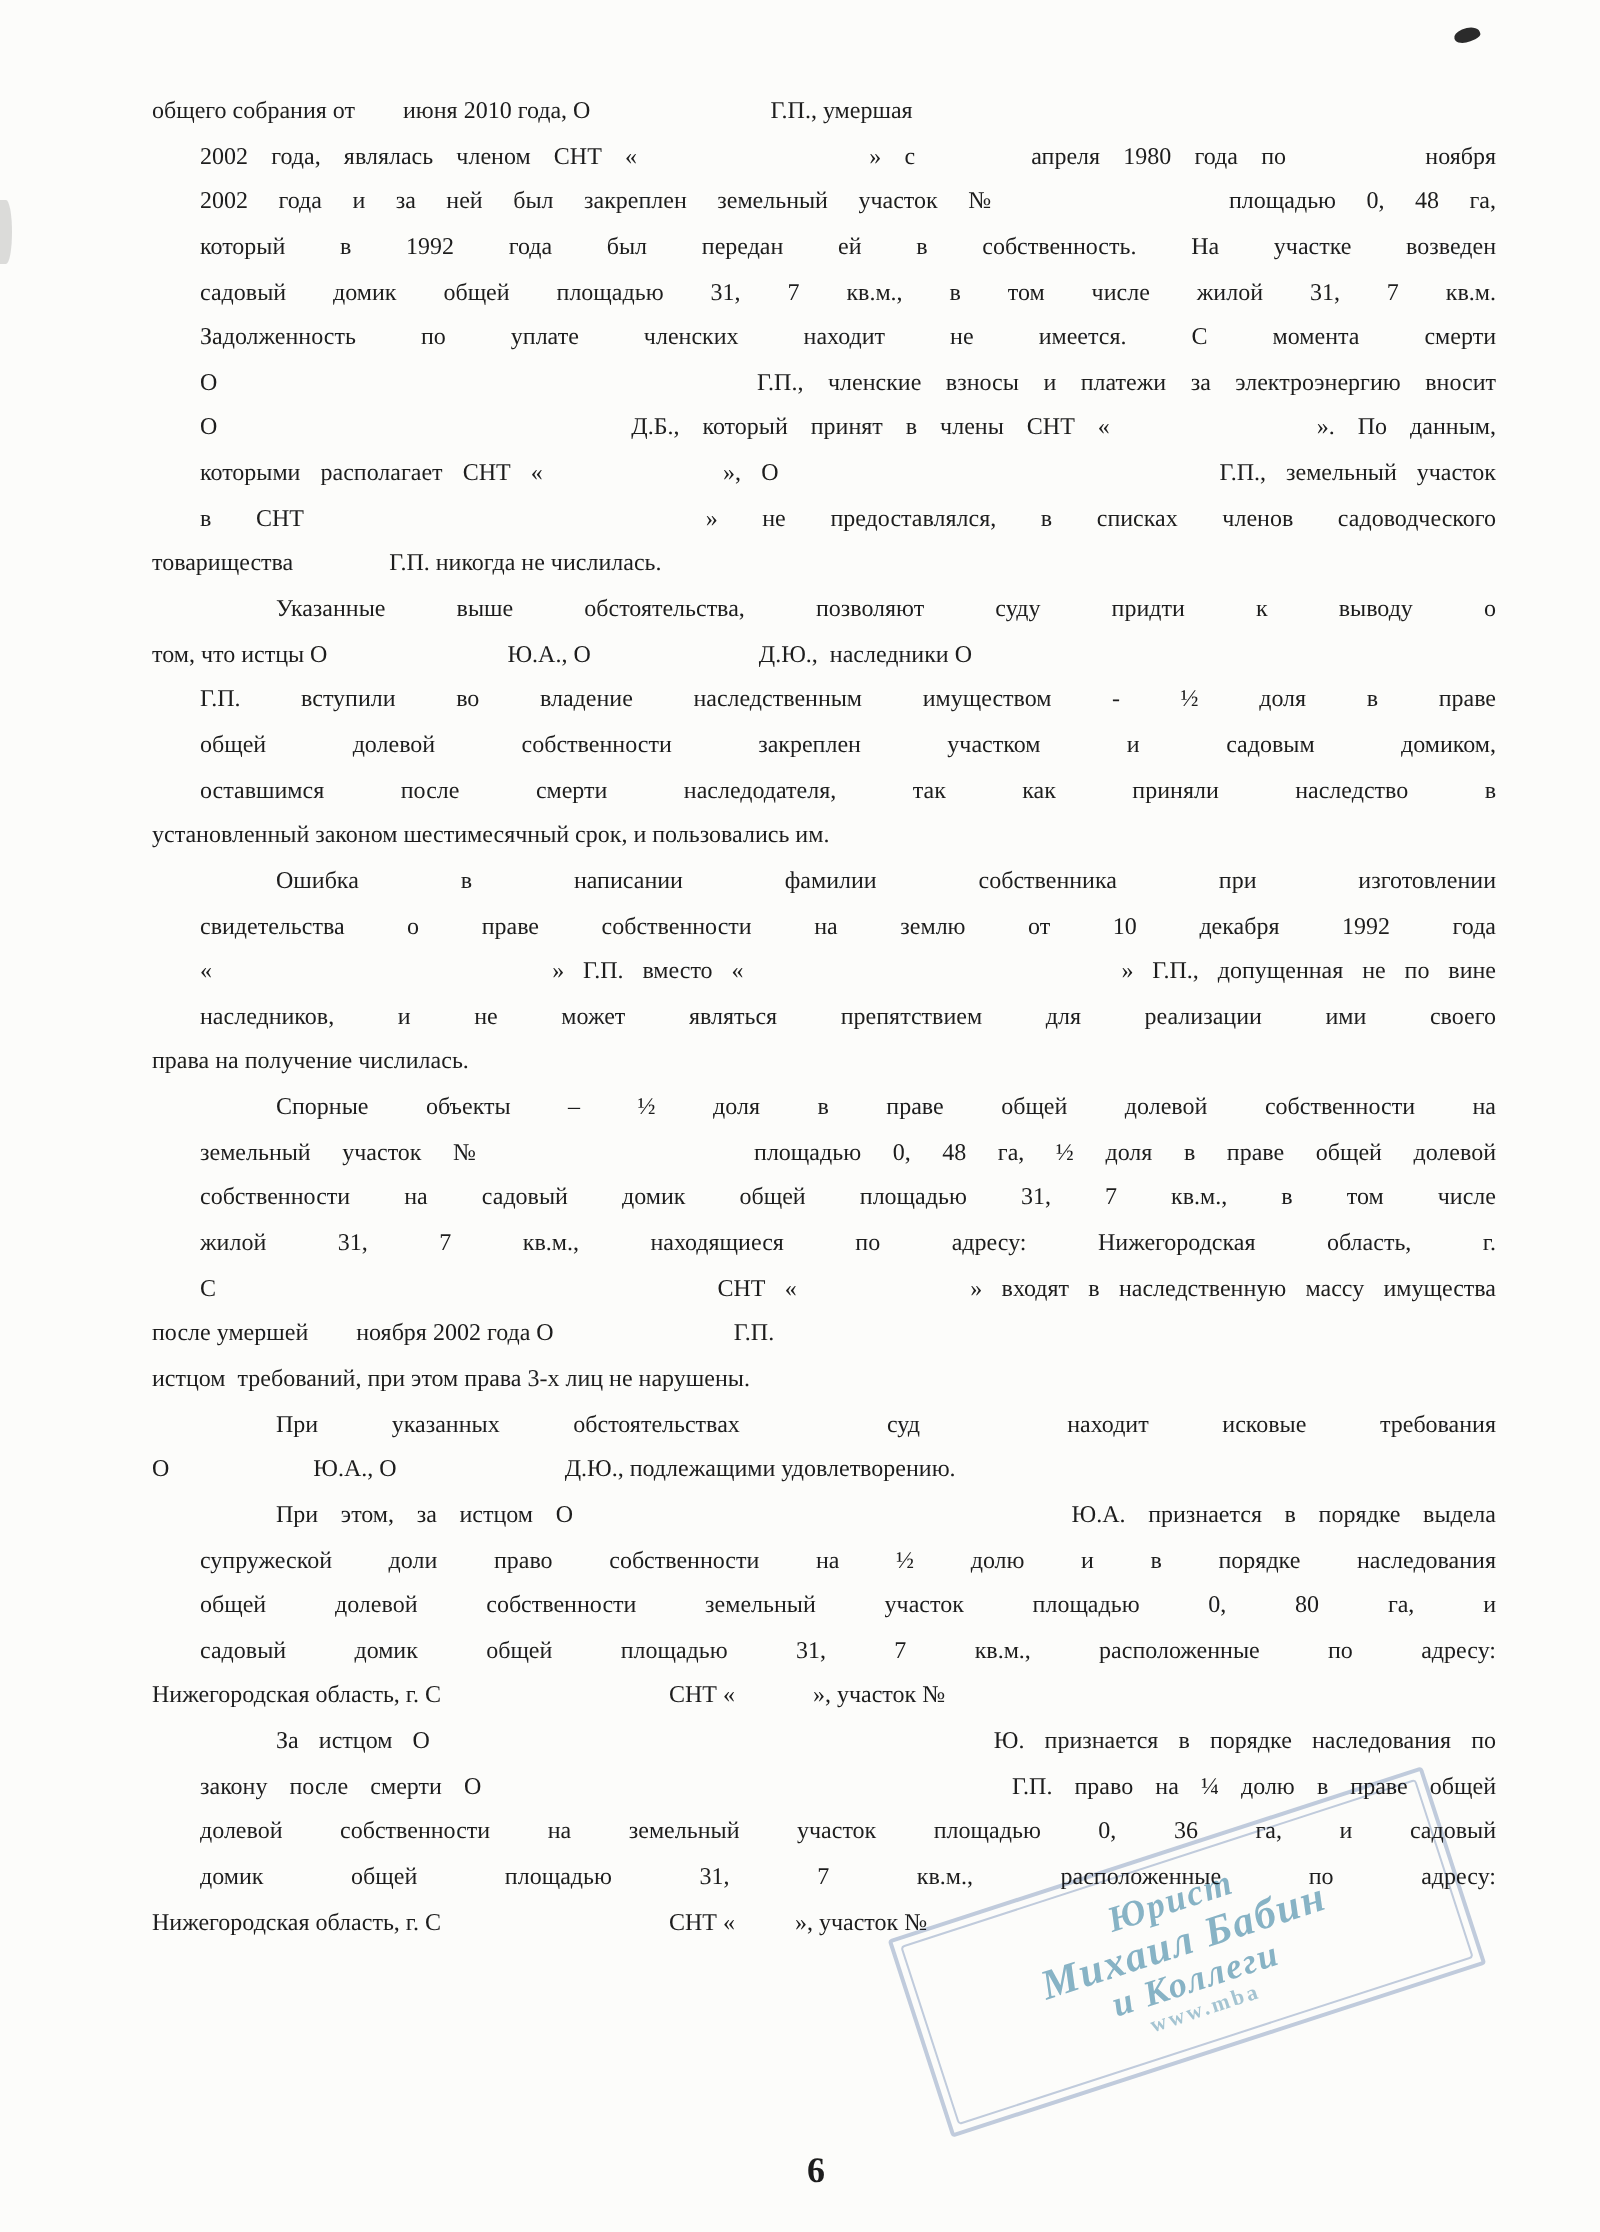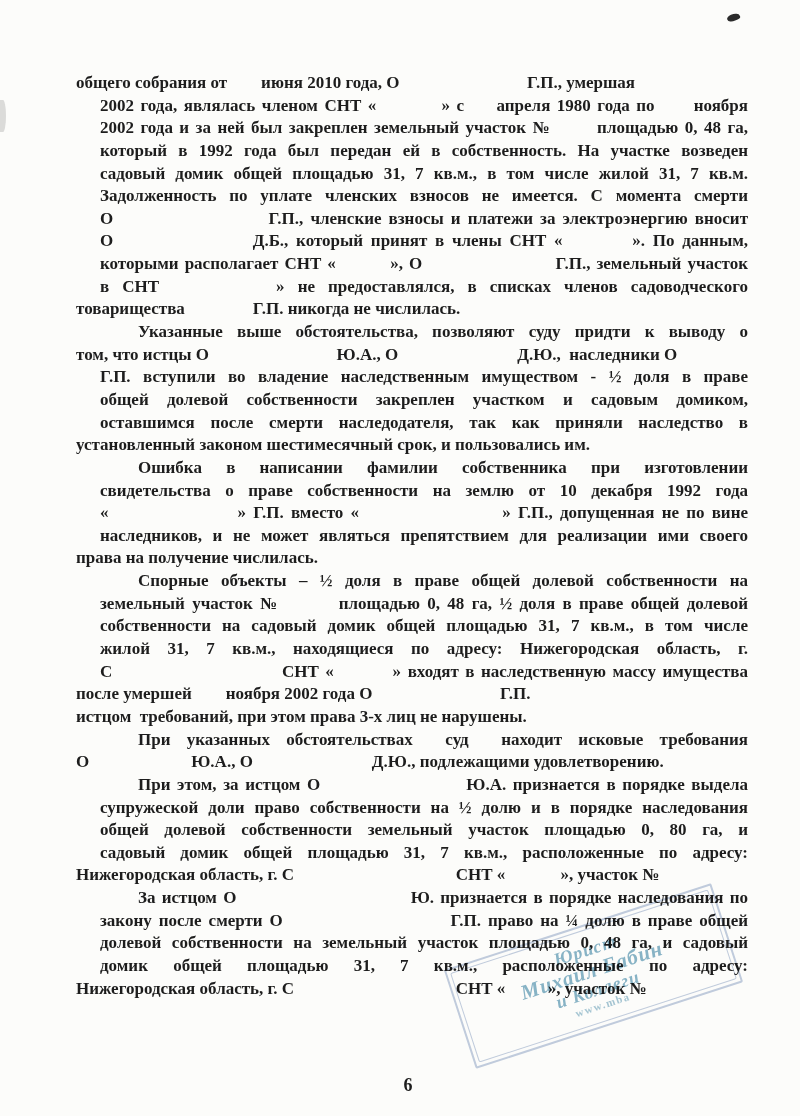--- a/index.html
+++ b/index.html
@@ -7,22 +7,22 @@
     width:800px;height:1116px;position:relative;overflow:hidden;
     background:#ffffff;
     font-family:"Liberation Serif", serif;
   }
   .page{
     position:absolute;inset:0;
     background:var(--paper,#fcfcfa);
   }
   
   .text-block{
-    position:absolute;left:76px;top:72px;width:672px;
-    font-weight:700;font-size:17px;line-height:22.65px;
+    position:absolute;left:76px;top:44px;width:672px;
+    font-weight:400;font-size:12px;line-height:22.65px;
     color:var(--ink,#1d1d1d);
     text-rendering:optimizeLegibility;
   }
   .line{
     height:22.65px;overflow:hidden;white-space:normal;
     text-align:left;
   }
   .line.j{text-align:justify;text-align-last:justify;margin-left:24px;}
   .line.ind{text-indent:38px;}
   
@@ -75,21 +75,21 @@
 
   <div class="speck"></div>
   <div class="smudge"></div>
 
   <div class="text-block">
       <div class="line">общего собрания от&nbsp;&nbsp;&nbsp;&nbsp;&nbsp;&nbsp;&nbsp;&nbsp;июня 2010 года, О&nbsp;&nbsp;&nbsp;&nbsp;&nbsp;&nbsp;&nbsp;&nbsp;&nbsp;&nbsp;&nbsp;&nbsp;&nbsp;&nbsp;&nbsp;&nbsp;&nbsp;&nbsp;&nbsp;&nbsp;&nbsp;&nbsp;&nbsp;&nbsp;&nbsp;&nbsp;&nbsp;&nbsp;&nbsp;&nbsp;Г.П., умершая</div>
       <div class="line j">2002 года, являлась членом СНТ «&nbsp;&nbsp;&nbsp;&nbsp;&nbsp;&nbsp;&nbsp;&nbsp;&nbsp;&nbsp;» с&nbsp;&nbsp;&nbsp;&nbsp;&nbsp;апреля 1980 года по&nbsp;&nbsp;&nbsp;&nbsp;&nbsp;&nbsp;ноября</div>
       <div class="line j">2002 года и за ней был закреплен земельный участок №&nbsp;&nbsp;&nbsp;&nbsp;&nbsp;&nbsp;&nbsp;площадью 0, 48 га,</div>
       <div class="line j">который в 1992 года был передан ей в собственность. На участке возведен</div>
       <div class="line j">садовый домик общей площадью 31, 7 кв.м., в том числе жилой 31, 7 кв.м.</div>
-      <div class="line j">Задолженность по уплате членских взносов не имеется. С момента смерти</div>
+      <div class="line j">Задолженность по уплате членских находит не имеется. С момента смерти</div>
       <div class="line j">О&nbsp;&nbsp;&nbsp;&nbsp;&nbsp;&nbsp;&nbsp;&nbsp;&nbsp;&nbsp;&nbsp;&nbsp;&nbsp;&nbsp;&nbsp;&nbsp;&nbsp;&nbsp;&nbsp;&nbsp;&nbsp;&nbsp;Г.П., членские взносы и платежи за электроэнергию вносит</div>
       <div class="line j">О&nbsp;&nbsp;&nbsp;&nbsp;&nbsp;&nbsp;&nbsp;&nbsp;&nbsp;&nbsp;&nbsp;&nbsp;&nbsp;&nbsp;&nbsp;&nbsp;&nbsp;&nbsp;Д.Б., который принят в члены СНТ «&nbsp;&nbsp;&nbsp;&nbsp;&nbsp;&nbsp;&nbsp;&nbsp;&nbsp;». По данным,</div>
       <div class="line j">которыми располагает СНТ «&nbsp;&nbsp;&nbsp;&nbsp;&nbsp;&nbsp;&nbsp;&nbsp;&nbsp;», О&nbsp;&nbsp;&nbsp;&nbsp;&nbsp;&nbsp;&nbsp;&nbsp;&nbsp;&nbsp;&nbsp;&nbsp;&nbsp;&nbsp;&nbsp;&nbsp;&nbsp;&nbsp;&nbsp;&nbsp;&nbsp;&nbsp;Г.П., земельный участок</div>
       <div class="line j">в СНТ&nbsp;&nbsp;&nbsp;&nbsp;&nbsp;&nbsp;&nbsp;&nbsp;&nbsp;» не предоставлялся, в списках членов садоводческого</div>
       <div class="line">товарищества&nbsp;&nbsp;&nbsp;&nbsp;&nbsp;&nbsp;&nbsp;&nbsp;&nbsp;&nbsp;&nbsp;&nbsp;&nbsp;&nbsp;&nbsp;&nbsp;Г.П. никогда не числилась.</div>
       <div class="line j ind">Указанные выше обстоятельства, позволяют суду придти к выводу о</div>
       <div class="line">том, что истцы О&nbsp;&nbsp;&nbsp;&nbsp;&nbsp;&nbsp;&nbsp;&nbsp;&nbsp;&nbsp;&nbsp;&nbsp;&nbsp;&nbsp;&nbsp;&nbsp;&nbsp;&nbsp;&nbsp;&nbsp;&nbsp;&nbsp;&nbsp;&nbsp;&nbsp;&nbsp;&nbsp;&nbsp;&nbsp;&nbsp;Ю.А., О&nbsp;&nbsp;&nbsp;&nbsp;&nbsp;&nbsp;&nbsp;&nbsp;&nbsp;&nbsp;&nbsp;&nbsp;&nbsp;&nbsp;&nbsp;&nbsp;&nbsp;&nbsp;&nbsp;&nbsp;&nbsp;&nbsp;&nbsp;&nbsp;&nbsp;&nbsp;&nbsp;&nbsp;Д.Ю.,&nbsp;&nbsp;наследники О</div>
       <div class="line j">Г.П. вступили во владение наследственным имуществом - ½ доля в праве</div>
       <div class="line j">общей долевой собственности закреплен участком и садовым домиком,</div>
       <div class="line j">оставшимся после смерти наследодателя, так как приняли наследство в</div>
@@ -108,21 +108,21 @@
       <div class="line">истцом&nbsp;&nbsp;требований, при этом права 3-х лиц не нарушены.</div>
       <div class="line j ind">При указанных обстоятельствах&nbsp;&nbsp;суд&nbsp;&nbsp;находит исковые требования</div>
       <div class="line">О&nbsp;&nbsp;&nbsp;&nbsp;&nbsp;&nbsp;&nbsp;&nbsp;&nbsp;&nbsp;&nbsp;&nbsp;&nbsp;&nbsp;&nbsp;&nbsp;&nbsp;&nbsp;&nbsp;&nbsp;&nbsp;&nbsp;&nbsp;&nbsp;Ю.А., О&nbsp;&nbsp;&nbsp;&nbsp;&nbsp;&nbsp;&nbsp;&nbsp;&nbsp;&nbsp;&nbsp;&nbsp;&nbsp;&nbsp;&nbsp;&nbsp;&nbsp;&nbsp;&nbsp;&nbsp;&nbsp;&nbsp;&nbsp;&nbsp;&nbsp;&nbsp;&nbsp;&nbsp;Д.Ю., подлежащими удовлетворению.</div>
       <div class="line j ind">При этом, за истцом О&nbsp;&nbsp;&nbsp;&nbsp;&nbsp;&nbsp;&nbsp;&nbsp;&nbsp;&nbsp;&nbsp;&nbsp;&nbsp;&nbsp;&nbsp;&nbsp;&nbsp;&nbsp;&nbsp;&nbsp;&nbsp;&nbsp;Ю.А. признается в порядке выдела</div>
       <div class="line j">супружеской доли право собственности на ½ долю и в порядке наследования</div>
       <div class="line j">общей долевой собственности земельный участок площадью 0, 80 га, и</div>
       <div class="line j">садовый домик общей площадью 31, 7 кв.м., расположенные по адресу:</div>
       <div class="line">Нижегородская область, г. С&nbsp;&nbsp;&nbsp;&nbsp;&nbsp;&nbsp;&nbsp;&nbsp;&nbsp;&nbsp;&nbsp;&nbsp;&nbsp;&nbsp;&nbsp;&nbsp;&nbsp;&nbsp;&nbsp;&nbsp;&nbsp;&nbsp;&nbsp;&nbsp;&nbsp;&nbsp;&nbsp;&nbsp;&nbsp;&nbsp;&nbsp;&nbsp;&nbsp;&nbsp;&nbsp;&nbsp;&nbsp;&nbsp;СНТ «&nbsp;&nbsp;&nbsp;&nbsp;&nbsp;&nbsp;&nbsp;&nbsp;&nbsp;&nbsp;&nbsp;&nbsp;&nbsp;», участок №</div>
       <div class="line j ind">За истцом О&nbsp;&nbsp;&nbsp;&nbsp;&nbsp;&nbsp;&nbsp;&nbsp;&nbsp;&nbsp;&nbsp;&nbsp;&nbsp;&nbsp;&nbsp;&nbsp;&nbsp;&nbsp;&nbsp;&nbsp;&nbsp;&nbsp;&nbsp;&nbsp;&nbsp;&nbsp;&nbsp;&nbsp;Ю. признается в порядке наследования по</div>
       <div class="line j">закону после смерти О&nbsp;&nbsp;&nbsp;&nbsp;&nbsp;&nbsp;&nbsp;&nbsp;&nbsp;&nbsp;&nbsp;&nbsp;&nbsp;&nbsp;&nbsp;&nbsp;&nbsp;&nbsp;&nbsp;&nbsp;&nbsp;&nbsp;&nbsp;&nbsp;Г.П. право на ¼ долю в праве общей</div>
-      <div class="line j">долевой собственности на земельный участок площадью 0, 48 га, и садовый</div>
+      <div class="line j">долевой собственности на земельный участок площадью 0, 36 га, и садовый</div>
       <div class="line j">домик общей площадью 31, 7 кв.м., расположенные по адресу:</div>
       <div class="line">Нижегородская область, г. С&nbsp;&nbsp;&nbsp;&nbsp;&nbsp;&nbsp;&nbsp;&nbsp;&nbsp;&nbsp;&nbsp;&nbsp;&nbsp;&nbsp;&nbsp;&nbsp;&nbsp;&nbsp;&nbsp;&nbsp;&nbsp;&nbsp;&nbsp;&nbsp;&nbsp;&nbsp;&nbsp;&nbsp;&nbsp;&nbsp;&nbsp;&nbsp;&nbsp;&nbsp;&nbsp;&nbsp;&nbsp;&nbsp;СНТ «&nbsp;&nbsp;&nbsp;&nbsp;&nbsp;&nbsp;&nbsp;&nbsp;&nbsp;&nbsp;», участок №</div>
     </div>
 
   <div class="stamp">
     <div class="stamp-inner"></div>
     <div class="stamp-lines">
         <div class="sl sl1">Юрист</div>
         <div class="sl sl2">Михаил Бабин</div>
         <div class="sl sl3">и Коллеги</div>

